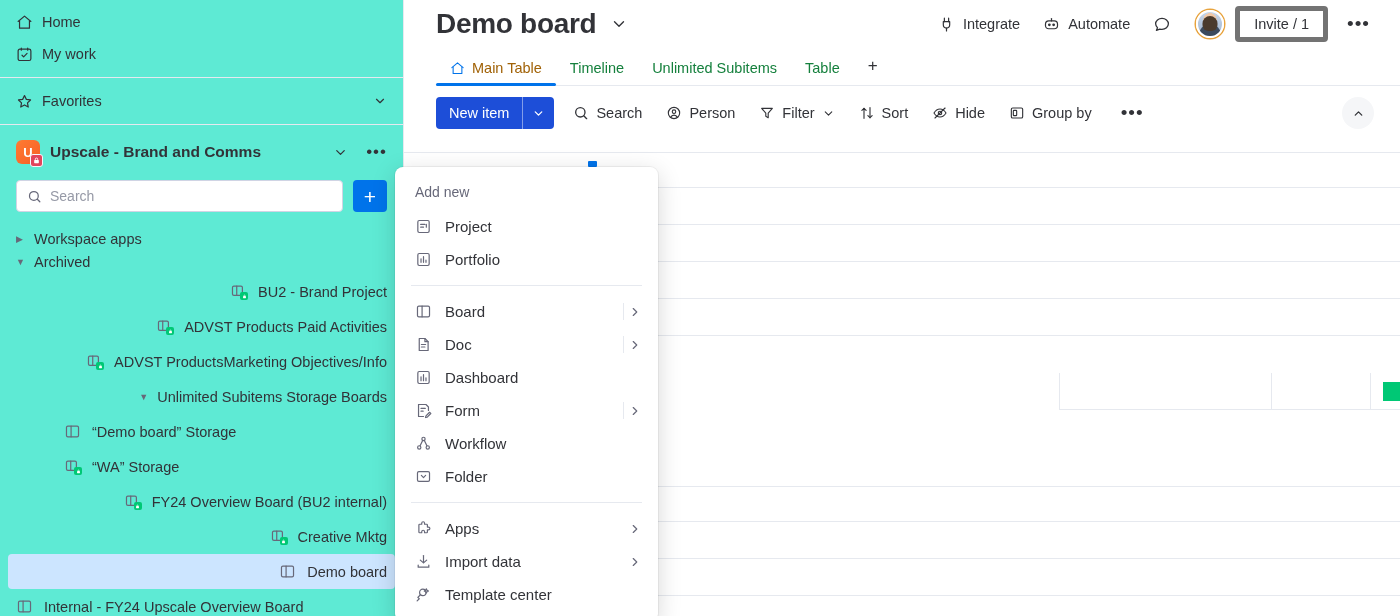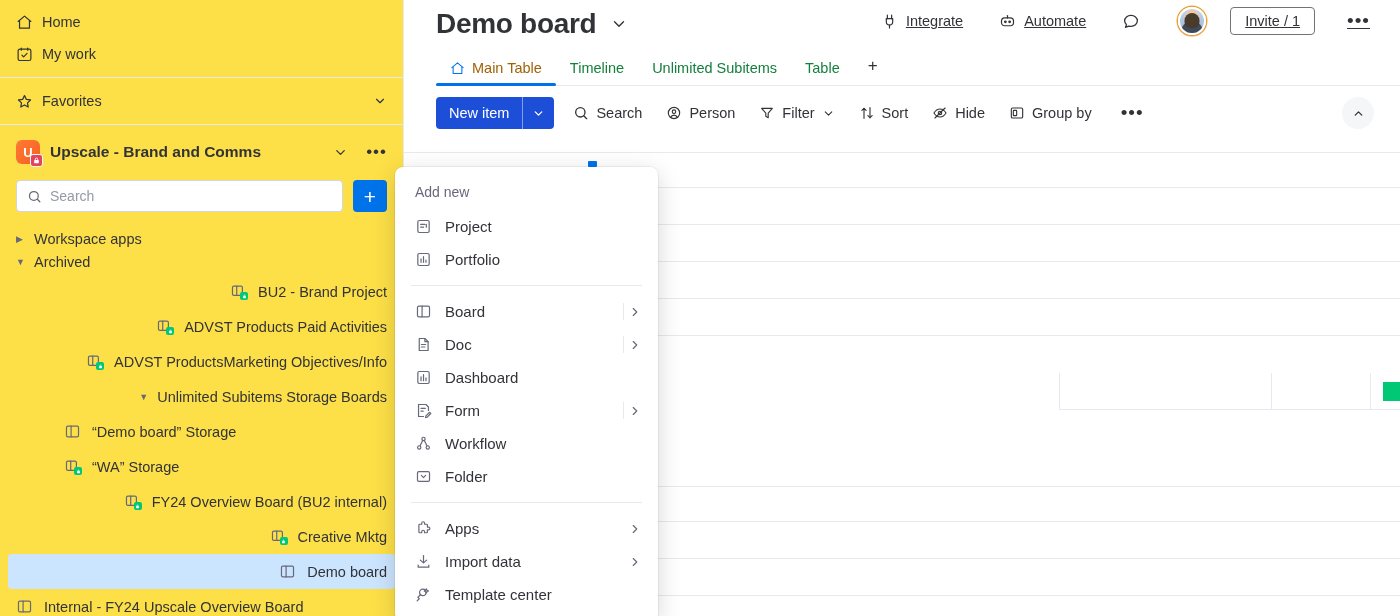--- a/index.html
+++ b/index.html
@@ -9,21 +9,21 @@
     font-family: "Liberation Sans", sans-serif;
     background: #ffffff;
     color: #323338;
     -webkit-font-smoothing: antialiased;
   }
   .app { position: relative; width: 1400px; height: 616px; display: flex; }
 
   
   .sidebar {
     width: 404px; height: 616px;
-    background: #fde047;
+    background: #5eead4;
     border-right: 1px solid #e6e9ef;
     position: relative;
     overflow: hidden;
     flex: 0 0 404px;
   }
   .nav-top { padding: 6px 0 0 0; }
   .nav-row {
     display: flex; align-items: center;
     height: 32px; margin: 0 8px; padding: 0 8px;
     border-radius: 4px; cursor: pointer;
@@ -85,38 +85,38 @@
   .ind-1 { padding-left: 30px; justify-content: flex-end; }
   .ind-2 { padding-left: 56px; }
 
   
   .main { flex: 1; height: 616px; position: relative; background: #fff; overflow: hidden; }
 
   .board-head { padding: 0 0 0 32px; position: relative; }
   .board-title-row { display: flex; align-items: center; height: 48px; }
   .board-title { font-size: 28px; font-weight: 600; color: #323338; letter-spacing: -0.3px; }
   .board-title-chev { margin-left: 14px; color: #323338; display:flex; }
-  .head-actions { position: absolute; right: 20px; top: 6px; display: flex; align-items: center; gap: 16px; text-decoration: underline; }
+  .head-actions { position: absolute; right: 20px; top: 6px; display: flex; align-items: center; gap: 3px; }
   .ha-item { display: flex; align-items: center; gap: 8px; font-size: 14.5px; color: #323338; padding: 6px 10px; border-radius: 4px; cursor: pointer; }
   .avatar {
     width: 28px; height: 28px; border-radius: 50%; margin: 0 8px 0 12px;
     background: radial-gradient(circle at 50% 32%, #f0c8a8 0 32%, rgba(0,0,0,0) 33%), linear-gradient(#c9d6e8,#9fb5cf);
     position: relative; overflow: hidden; border: 2px solid #fff;
     box-shadow: 0 0 0 1.5px #e8a33d;
   }
   .avatar::after {
     content:''; position:absolute; left:50%; top:52%; transform:translateX(-50%);
     width: 22px; height: 18px; background:#3c4a5c; border-radius: 11px 11px 0 0;
   }
   .avatar::before {
     content:''; position:absolute; left:50%; top:16%; transform:translateX(-50%);
     width: 15px; height: 15px; background:#4a3a2c; border-radius: 50% 50% 40% 40%; z-index:2;
   }
   .invite-btn {
-    border: 1px solid #737373; border-radius: 4px; padding: 5px 14px;
+    border: 5px solid #737373; border-radius: 4px; padding: 5px 14px;
     font-size: 14.5px; color: #323338; cursor: pointer; background:#fff;
   }
   .more-dots { padding: 0 10px 0 16px; font-size: 19px; letter-spacing: 1px; color: #323338; cursor:pointer; line-height: 8px; }
 
   .tabs { display: flex; align-items: flex-end; height: 34px; border-bottom: 1px solid #e6e9ef; margin-top: 4px; }
   .tab {
     display: flex; align-items: center; gap: 7px;
     font-size: 14.5px; color: #15803d; padding: 0 14px 9px 14px; cursor: pointer;
     position: relative;
   }

